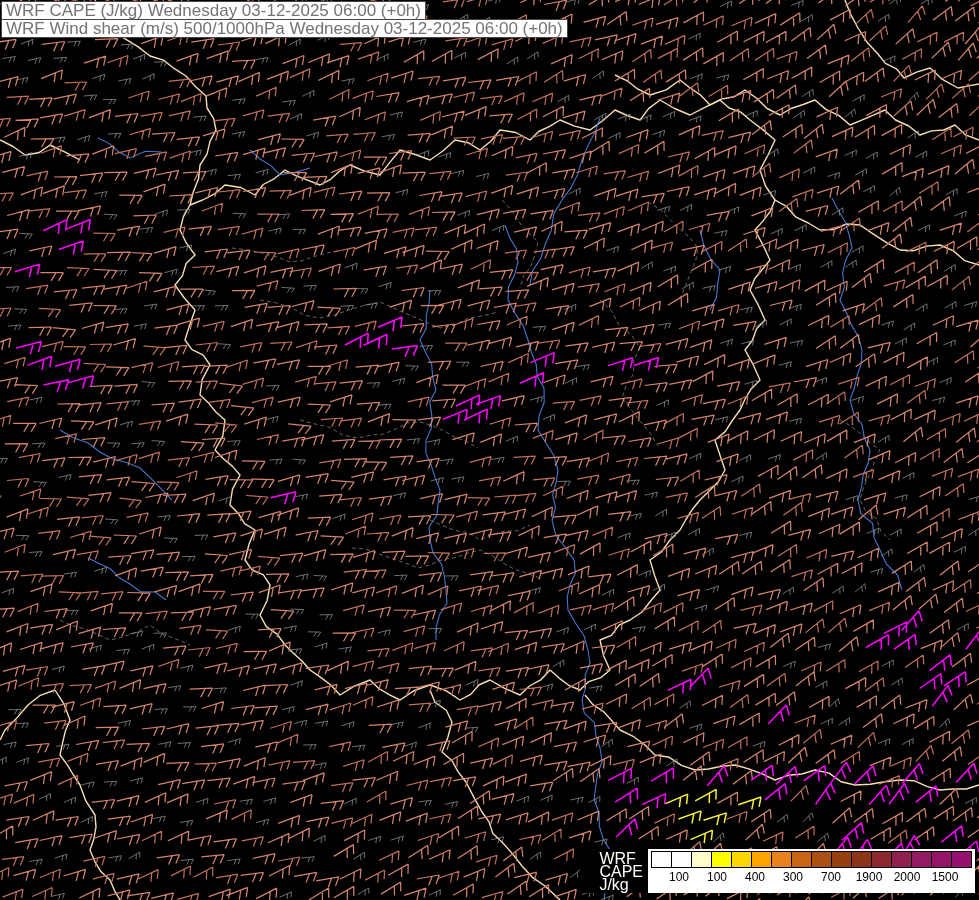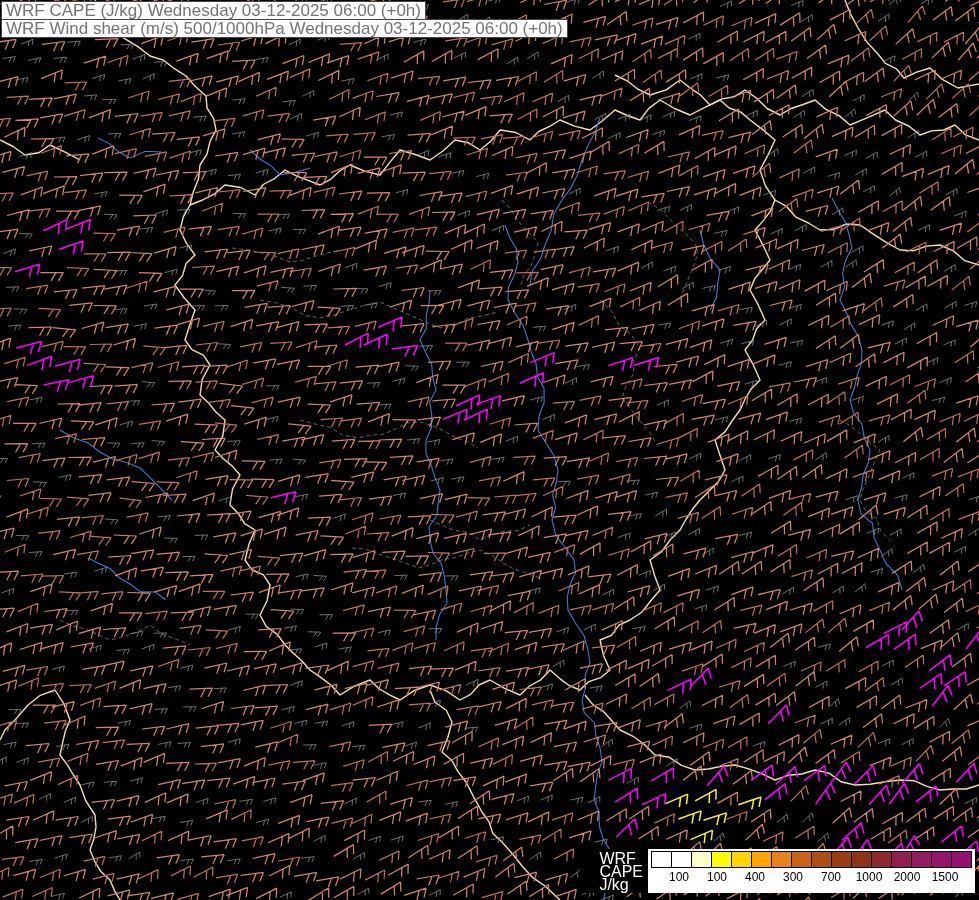--- a/index.html
+++ b/index.html
@@ -102,19 +102,19 @@
           <div class="swatch" style="background: rgb(146, 26, 96);"></div>
           <div class="swatch" style="background: rgb(148, 20, 104);"></div>
           <div class="swatch" style="background: rgb(150, 16, 112);"></div>
         </div>
       <div class="legend-ticks" id="legend-ticks">
           <div class="tick">100</div>
           <div class="tick">100</div>
           <div class="tick">400</div>
           <div class="tick">300</div>
           <div class="tick">700</div>
-          <div class="tick">1000</div>
+          <div class="tick">1900</div>
           <div class="tick">2000</div>
           <div class="tick">1500</div>
         </div>
     </div>
   </div>
 </div>
 
 </body></html>

